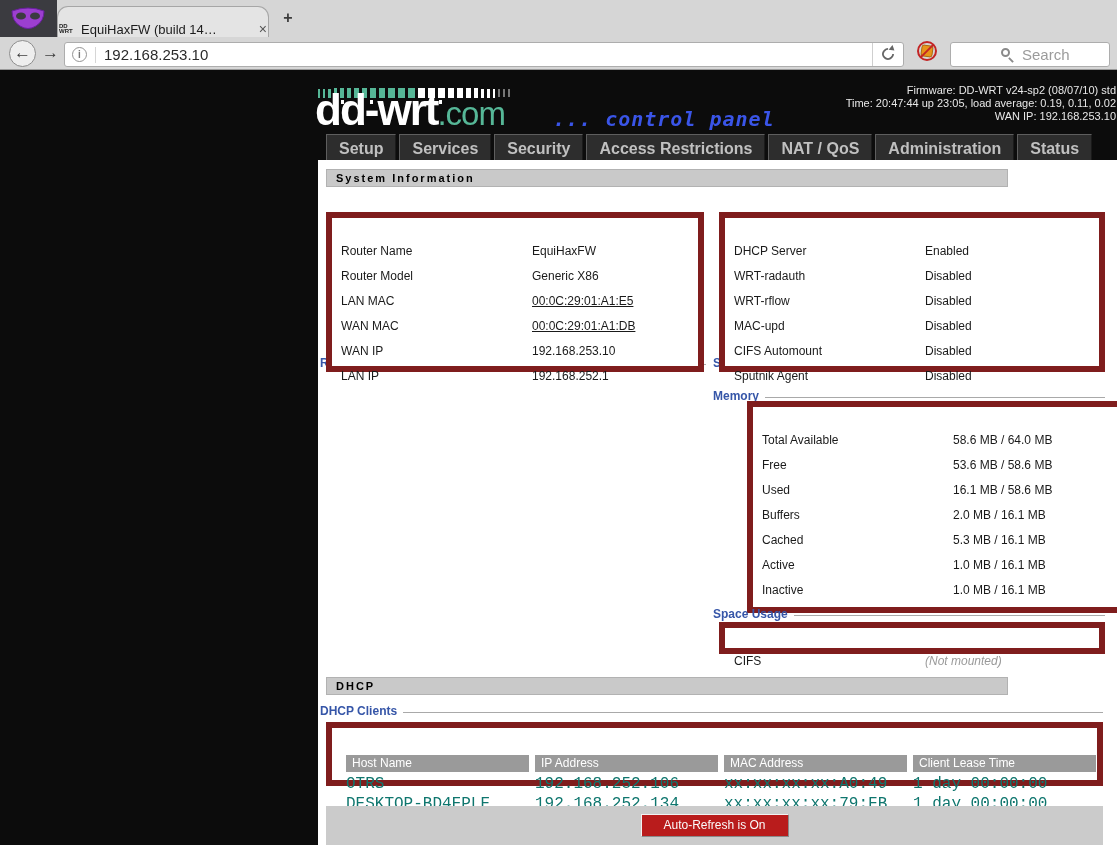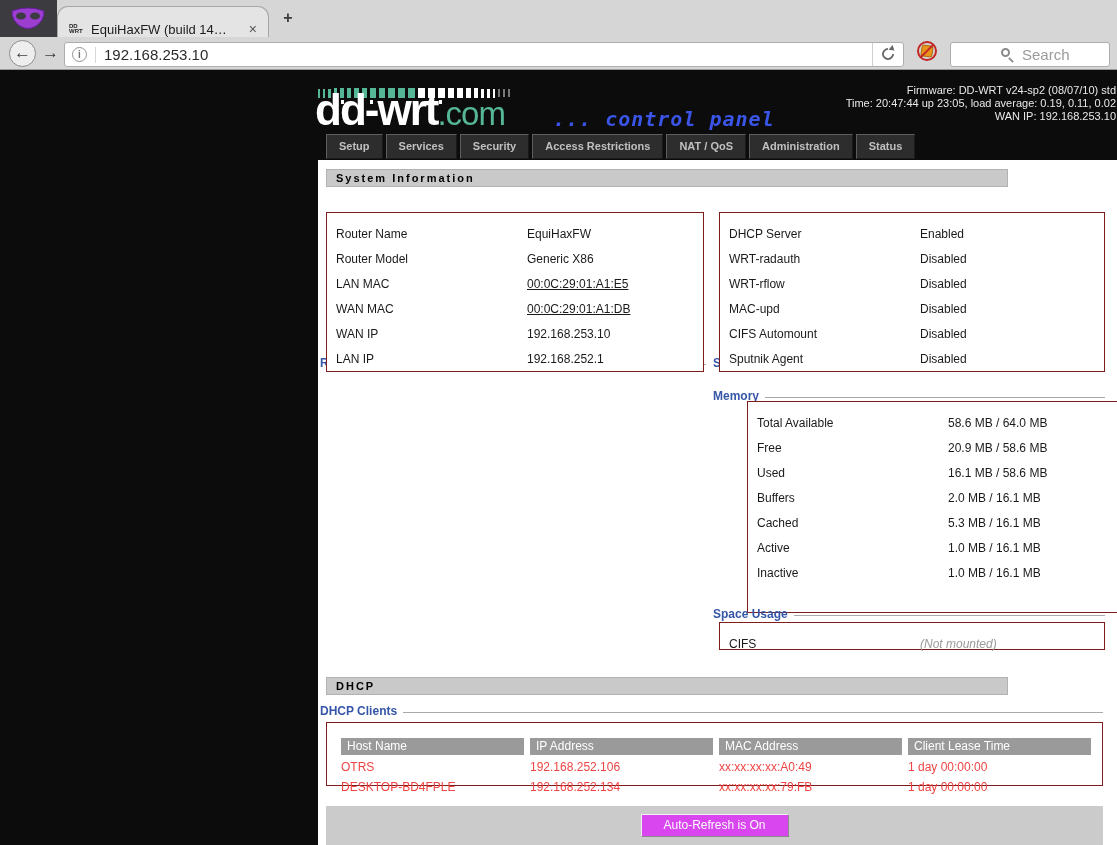--- a/index.html
+++ b/index.html
@@ -8,21 +8,21 @@
     position:relative; width:1117px; height:845px; overflow:hidden;
     font-family:"Liberation Sans", sans-serif; background:#0c0c0c;
   }
   
   .tabbar { position:absolute; left:0; top:0; width:1117px; height:37px; background:#d6d6d6; }
   .tabbar-dark { position:absolute; left:0; top:0; width:57px; height:37px; background:#3b3b40; }
   .mask-wrap { position:absolute; left:9px; top:6px; }
   .tab {
     position:absolute; left:57px; top:6px; width:212px; height:45px;
     background:#e4e4e4; border:1px solid #a6a6a6; border-bottom:none;
-    border-radius:11px 11px 0 0; display:flex; align-items:center; padding:0 11px;
+    border-radius:11px 11px 0 0; display:flex; align-items:center; padding:0 1px;
   }
   .fav { width:18px; font-size:6px; line-height:5px; font-weight:bold; color:#222; text-align:left; }
   .tab-title { flex:1; margin-left:4px; font-size:13px; color:#1c1c1c; white-space:nowrap; overflow:hidden; }
   .tab-close { margin-left:6px; font-size:14px; color:#555; cursor:pointer; }
   .newtab { position:absolute; left:277px; top:9px; width:22px; height:22px; text-align:center; font-size:16px; font-weight:bold; color:#3c3c3c; }
   .toolbar { position:absolute; left:0; top:37px; width:1117px; height:33px; background:#d6d6d6; border-bottom:1px solid #999; }
   .nav-back {
     position:absolute; left:9px; top:3px; width:27px; height:27px; border-radius:50%;
     border:1px solid #8d8d8d; background:#eee; color:#3d3d3d; font-size:17px;
     text-align:center; line-height:24px; font-weight:bold;
@@ -71,44 +71,44 @@
   .wm-main { font-size:44px; font-weight:bold; color:#fff; letter-spacing:-2px; }
   .wm-com { font-size:33px; color:#56b797; letter-spacing:-1px; }
   .tagline {
     position:absolute; left:553px; top:37px; font-family:"DejaVu Sans Mono", monospace;
     font-style:italic; font-weight:bold; font-size:20px; color:#3a55e8; letter-spacing:1px;
   }
   .sysinfo-top { position:absolute; right:1px; top:14px; text-align:right; font-size:11px; line-height:13px; color:#e8e8e8; white-space:nowrap; }
   .navtabs { position:absolute; left:326px; top:64px; display:flex; column-gap:3px; }
   .navtab {
     background:#2d2d2d; border:1px solid; border-color:#5e5e5e #1a1a1a #1a1a1a #5e5e5e;
-    color:#c0c0c0; font-size:11px; font-weight:bold; padding:5px 12px 6px; white-space:nowrap; cursor:pointer;
+    color:#c0c0c0; font-size:16px; font-weight:bold; padding:5px 12px 6px; white-space:nowrap; cursor:pointer;
   }
   .content { position:absolute; left:318px; top:90px; width:799px; height:685px; background:#fff; color:#111; font-size:12px; }
   .secbar {
     position:absolute; left:8px; width:682px; height:18px; background:#c9c9c9; border:1px solid #b2b2b2;
     font-size:11px; font-weight:bold; letter-spacing:2px; color:#000; line-height:16px; padding-left:9px;
   }
   .legend { position:absolute; display:flex; align-items:center; height:12px; }
   .leg-text { color:#3656a8; font-size:12px; font-weight:bold; margin-right:6px; white-space:nowrap; }
   .leg-line { flex:1; border-top:1px solid #a9a9a9; margin-top:3px; }
-  .ibox { position:absolute; border:1px solid #7f1d1d; background:#fff; padding-top:8px; }
+  .ibox { position:absolute; border:6px solid #7f1d1d; background:#fff; padding-top:20px; }
   .irow { height:25px; display:flex; align-items:center; }
   .lbl { width:200px; padding-left:9px; color:#1a1a1a; }
   .val { color:#1a1a1a; }
   .link { text-decoration:underline; cursor:pointer; }
   .muted { color:#9a9a9a; font-style:italic; }
   .dtable { margin:7px 0 0 14px; }
   .drow { display:flex; column-gap:6px; }
   .hcell { width:183px; height:17px; background:#9a9a9a; color:#fff; font-size:12px; line-height:17px; padding-left:6px; }
-  .dcell { width:183px; height:16px; font-size:12px; line-height:16px; color:#ef4444; }
+  .dcell { width:183px; height:16px; font-size:16px; line-height:16px; color:#0f766e;font-family:Liberation Mono, monospace; }
   .drow.data { margin-top:4px; }
   .footer { position:absolute; left:8px; top:646px; width:777px; height:39px; background:#cbcbcb; display:flex; justify-content:center; }
   .refresh-btn {
-    margin-top:8px; width:148px; height:23px; background:#d946ef; text-align:center;
+    margin-top:8px; width:148px; height:23px; background:#b91c1c; text-align:center;
     border:1px solid; border-color:#f2f2f2 #8a8a8a #8a8a8a #f2f2f2;
     color:#fafafa; font-size:12px; line-height:21px; cursor:pointer;
   }
 </style>
 </head>
 <body>
 
 <div id="screen">
 
   <div class="tabbar">
@@ -285,21 +285,21 @@
         <span class="leg-text">Memory</span>
         <span class="leg-line"></span>
       </div>
       <div class="ibox" style="left:401px; top:241px; width:386px; height:212px;margin-left:28px;">
         <div class="irow">
           <span class="lbl">Total Available</span>
           <span class="val">58.6 MB / 64.0 MB</span>
         </div>
         <div class="irow">
           <span class="lbl">Free</span>
-          <span class="val">20.9 MB / 58.6 MB</span>
+          <span class="val">53.6 MB / 58.6 MB</span>
         </div>
         <div class="irow">
           <span class="lbl">Used</span>
           <span class="val">16.1 MB / 58.6 MB</span>
         </div>
         <div class="irow">
           <span class="lbl">Buffers</span>
           <span class="val">2.0 MB / 16.1 MB</span>
         </div>
         <div class="irow">

